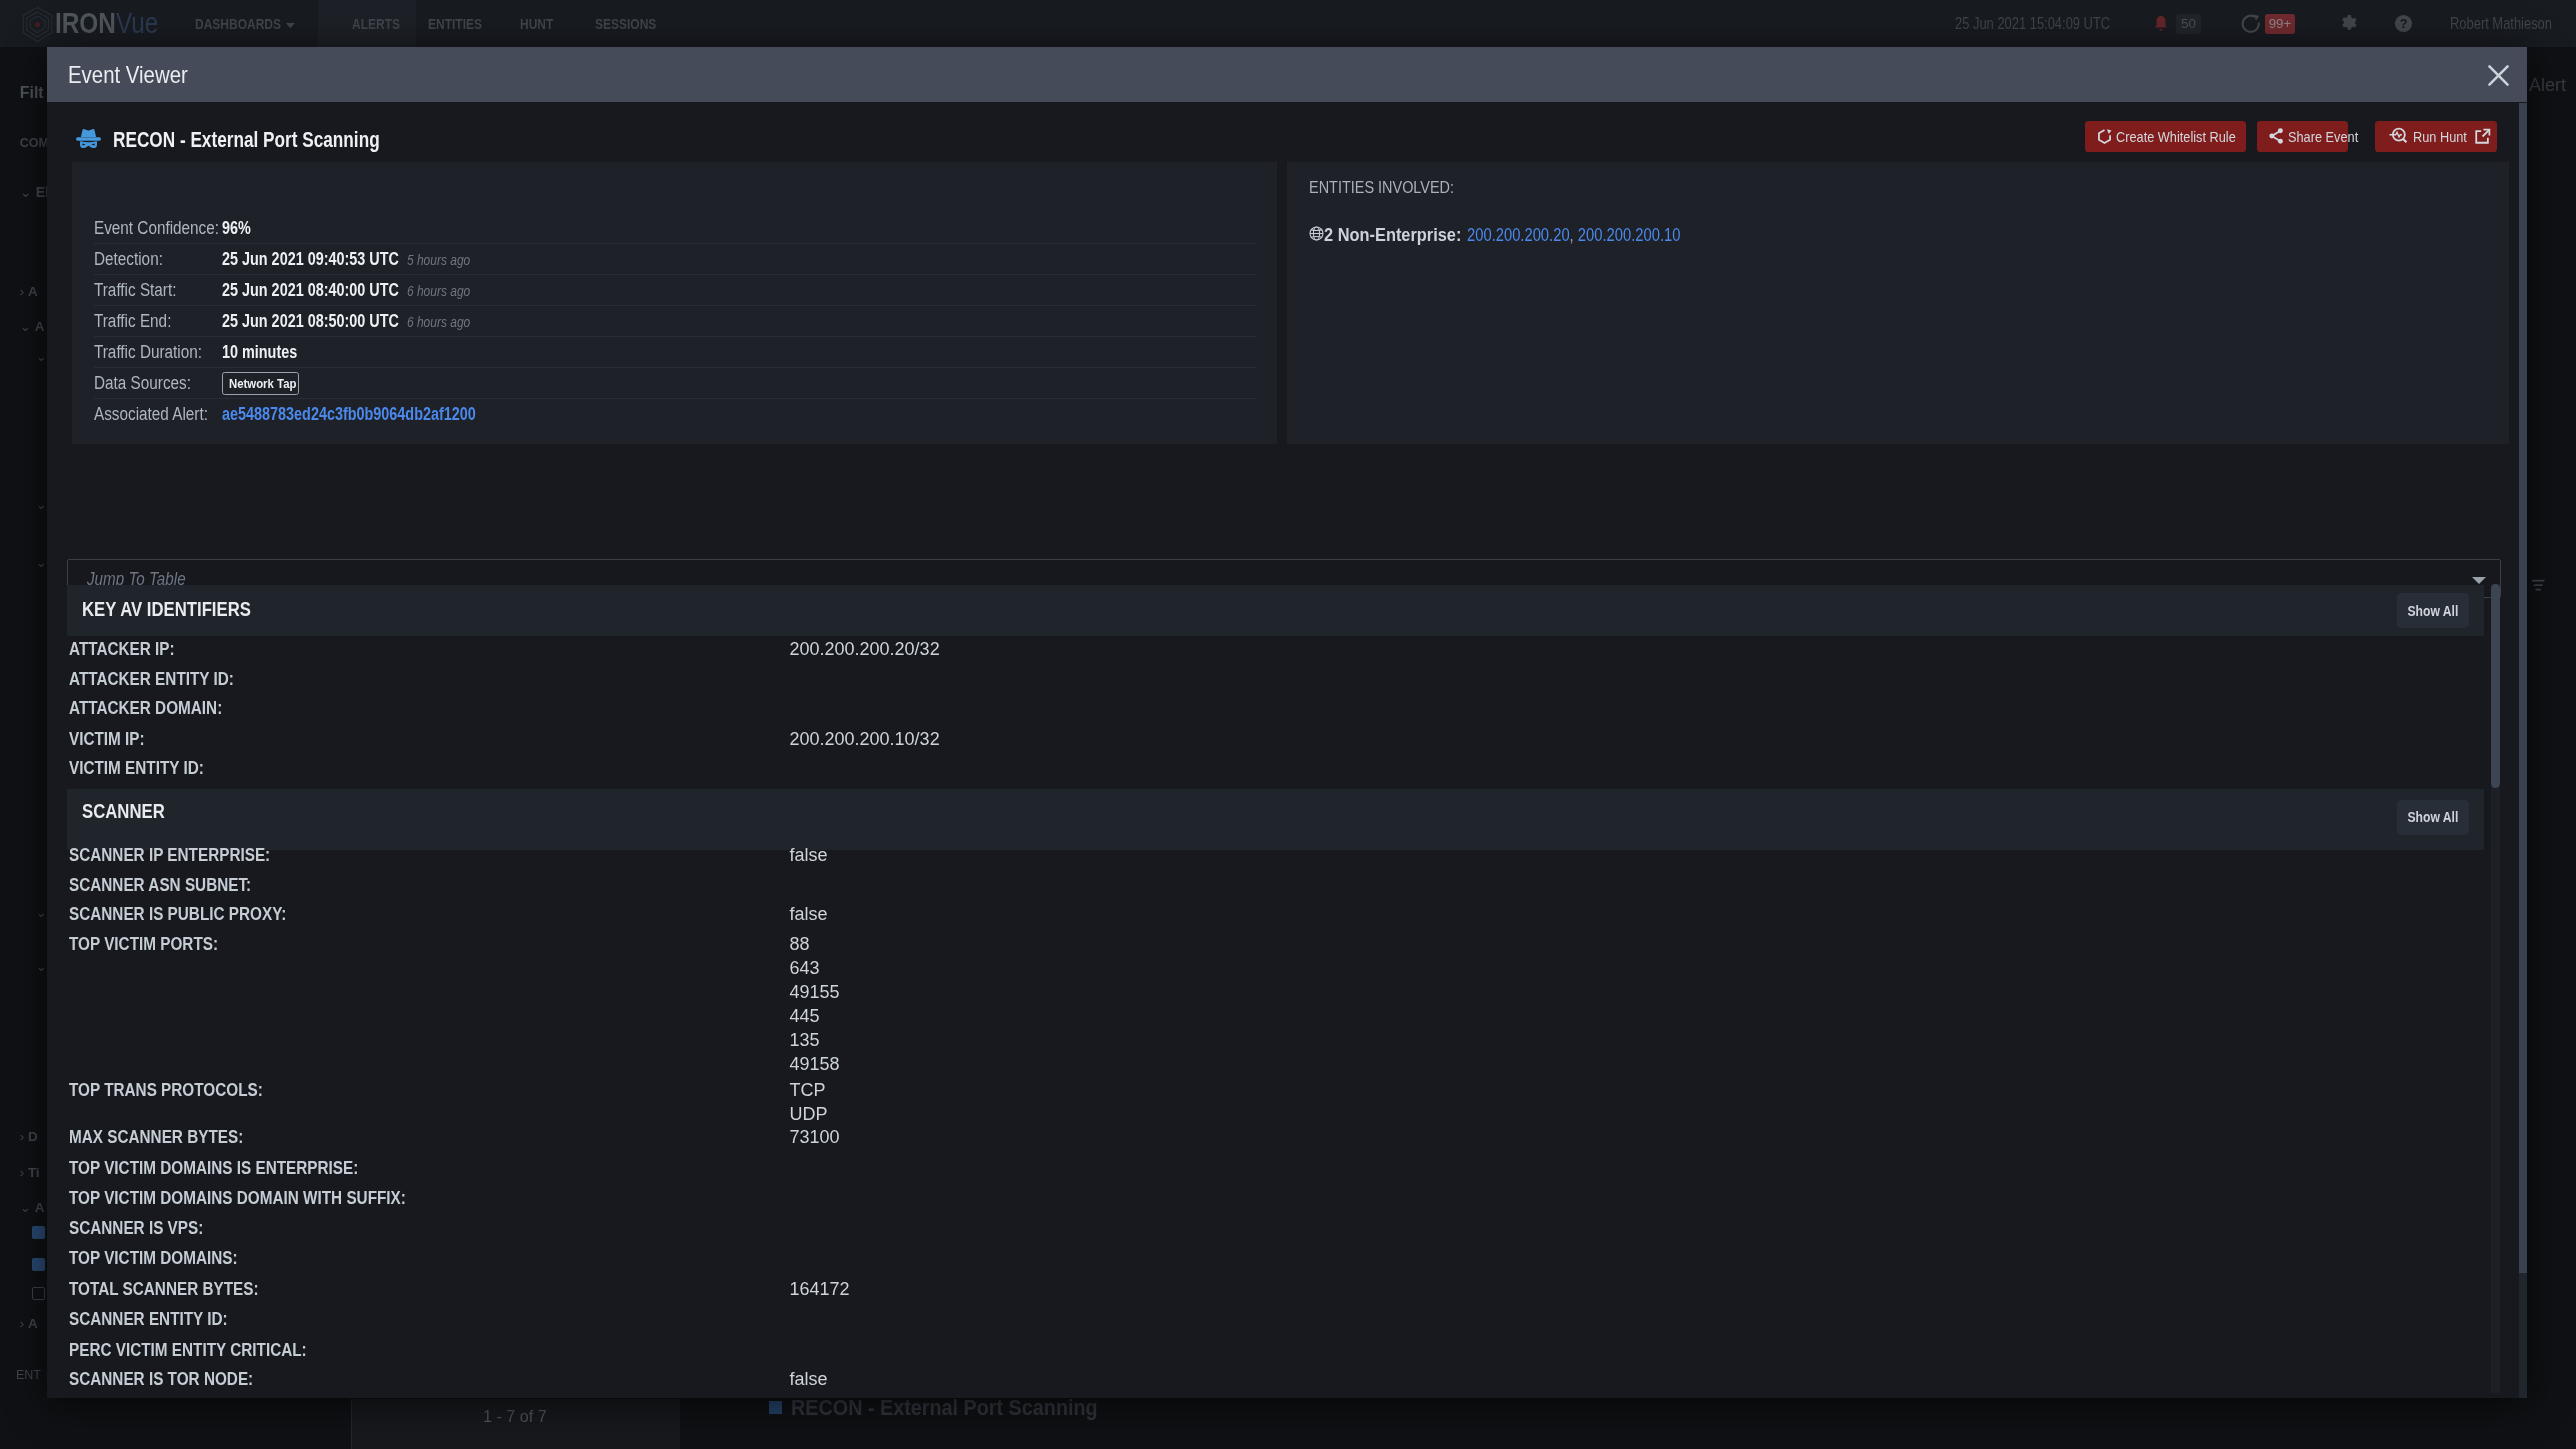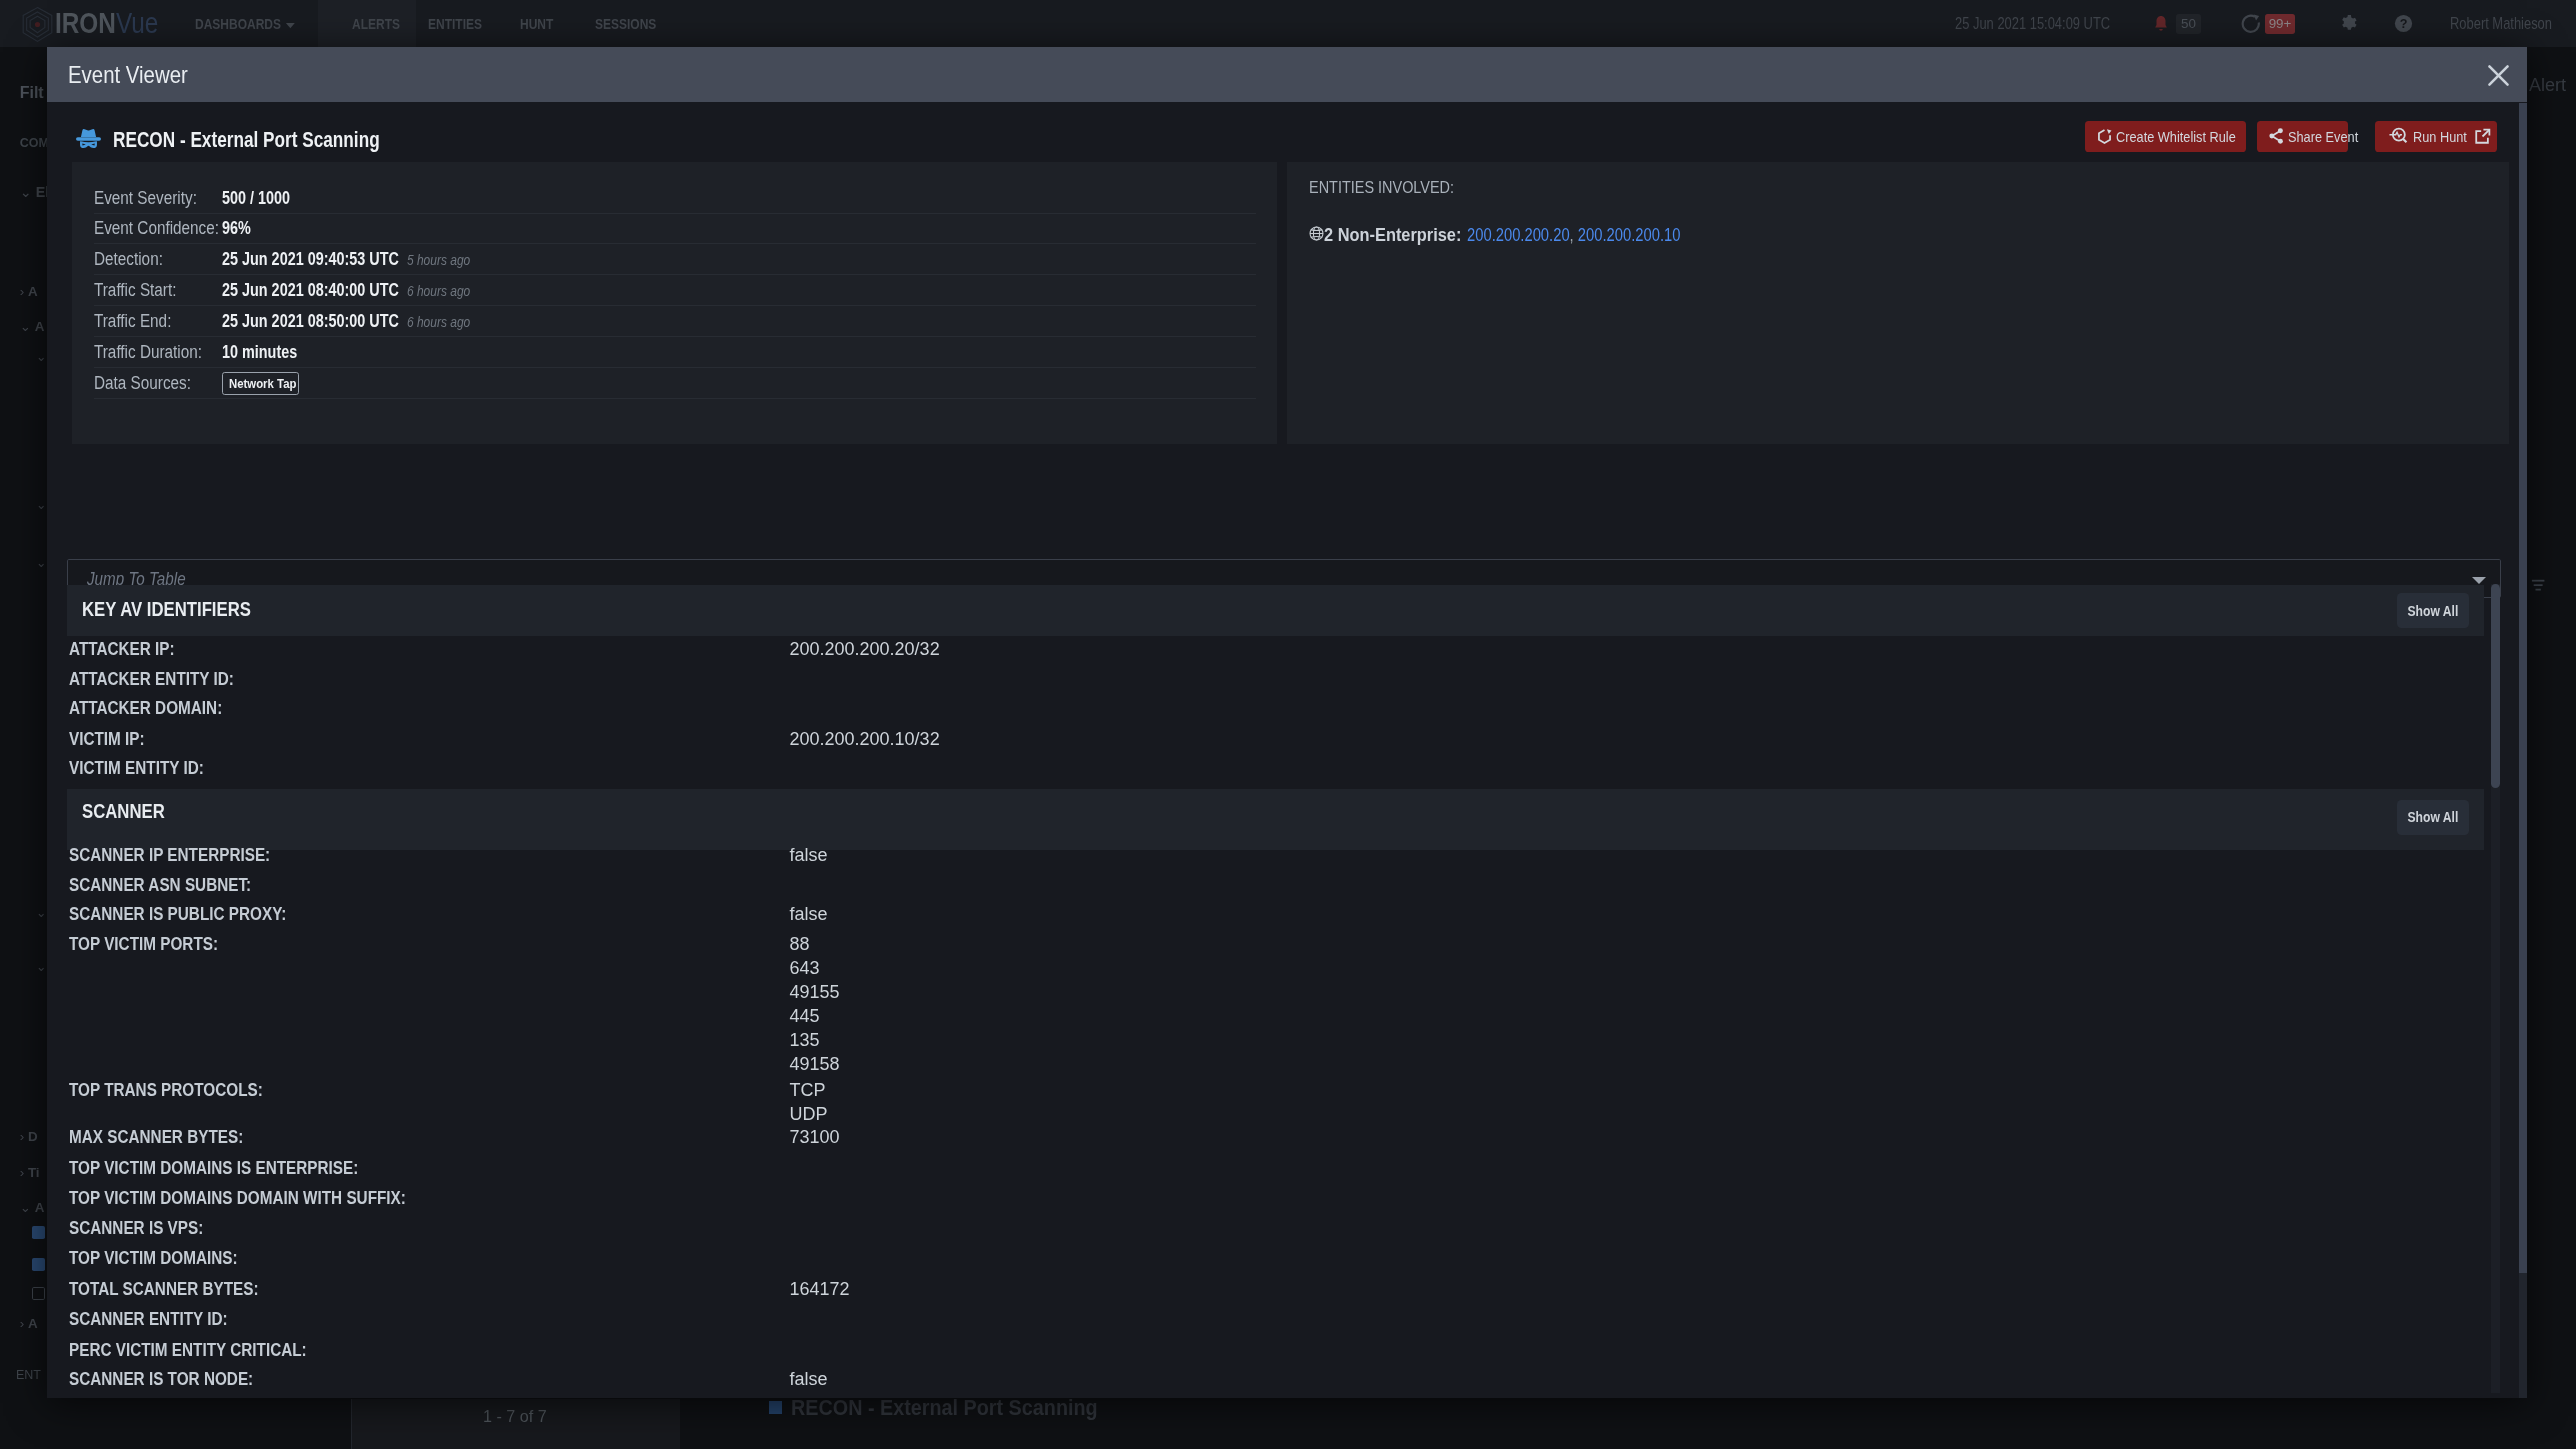--- a/index.html
+++ b/index.html
@@ -201,24 +201,20 @@
     </svg>
     <span class="abs cx" style="left:38px; top:0; line-height:31px;">Run Hunt</span>
     <svg class="abs" style="left:99px; top:7.2px;" width="17" height="17" viewBox="0 0 19 19">
       <path d="M8 3.5 L2.5 3.5 L2.5 16.5 L15.5 16.5 L15.5 11" fill="none" stroke="#d3d8de" stroke-width="2"></path>
       <path d="M10.5 1.8 L17.2 1.8 L17.2 8.5" fill="none" stroke="#d3d8de" stroke-width="2"></path>
       <line x1="17" y1="2" x2="9.5" y2="9.5" stroke="#d3d8de" stroke-width="2"></line>
     </svg>
   </div>
 
   <div class="panel" id="panelA">
-    <div class="irow" style="top:20.6px;">
-      <span class="ilabel"><span class="cx">Event Severity:</span></span>
-      <span class="ival"><span class="cv">500 / 1000</span></span>
-    </div>
     <div class="irow" style="top:51px;">
       <span class="ilabel"><span class="cx">Event Confidence:</span></span>
       <span class="ival"><span class="cv">96%</span></span>
     </div>
     <div class="irow" style="top:82px;">
       <span class="ilabel"><span class="cx">Detection:</span></span>
       <span class="ival"><span class="cv">25 Jun 2021 09:40:53 UTC&nbsp; <span class="iago">5 hours ago</span></span></span>
     </div>
     <div class="irow" style="top:113px;">
       <span class="ilabel"><span class="cx">Traffic Start:</span></span>
@@ -228,20 +224,24 @@
       <span class="ilabel"><span class="cx">Traffic End:</span></span>
       <span class="ival"><span class="cv">25 Jun 2021 08:50:00 UTC&nbsp; <span class="iago">6 hours ago</span></span></span>
     </div>
     <div class="irow" style="top:175px;">
       <span class="ilabel"><span class="cx">Traffic Duration:</span></span>
       <span class="ival"><span class="cv">10 minutes</span></span>
     </div>
     <div class="irow" style="top:206px;">
       <span class="ilabel"><span class="cx">Data Sources:</span></span>
       <span class="ival" style="top:3.6px; width:77px; height:23px; line-height:21.5px; border:0.9px solid #9aa2ac; border-radius:2.7px; font-size:13.4px; text-align:center;"><span class="cxc">Network Tap</span></span>
+    </div>
+    <div class="irow last" style="top:237px;">
+      <span class="ilabel"><span class="cx">Associated Alert:</span></span>
+      <span class="ival link" style="font-weight:bold;"><span class="cv">ae5488783ed24c3fb0b9064db2af1200</span></span>
     </div>
   </div>
 
   <div class="panel" id="panelB">
     <span class="abs" style="left:21.5px; top:16px; font-size:17px; color:#a9b1ba;"><span class="cx">ENTITIES INVOLVED:</span></span>
     <svg class="abs" style="left:21.5px; top:64px;" width="15" height="15" viewBox="0 0 22 22">
       <g fill="none" stroke="#c6ccd2" stroke-width="1.6">
         <circle cx="11" cy="11" r="9.5"></circle>
         <ellipse cx="11" cy="11" rx="4.5" ry="9.5"></ellipse>
         <line x1="1.5" y1="11" x2="20.5" y2="11"></line>

